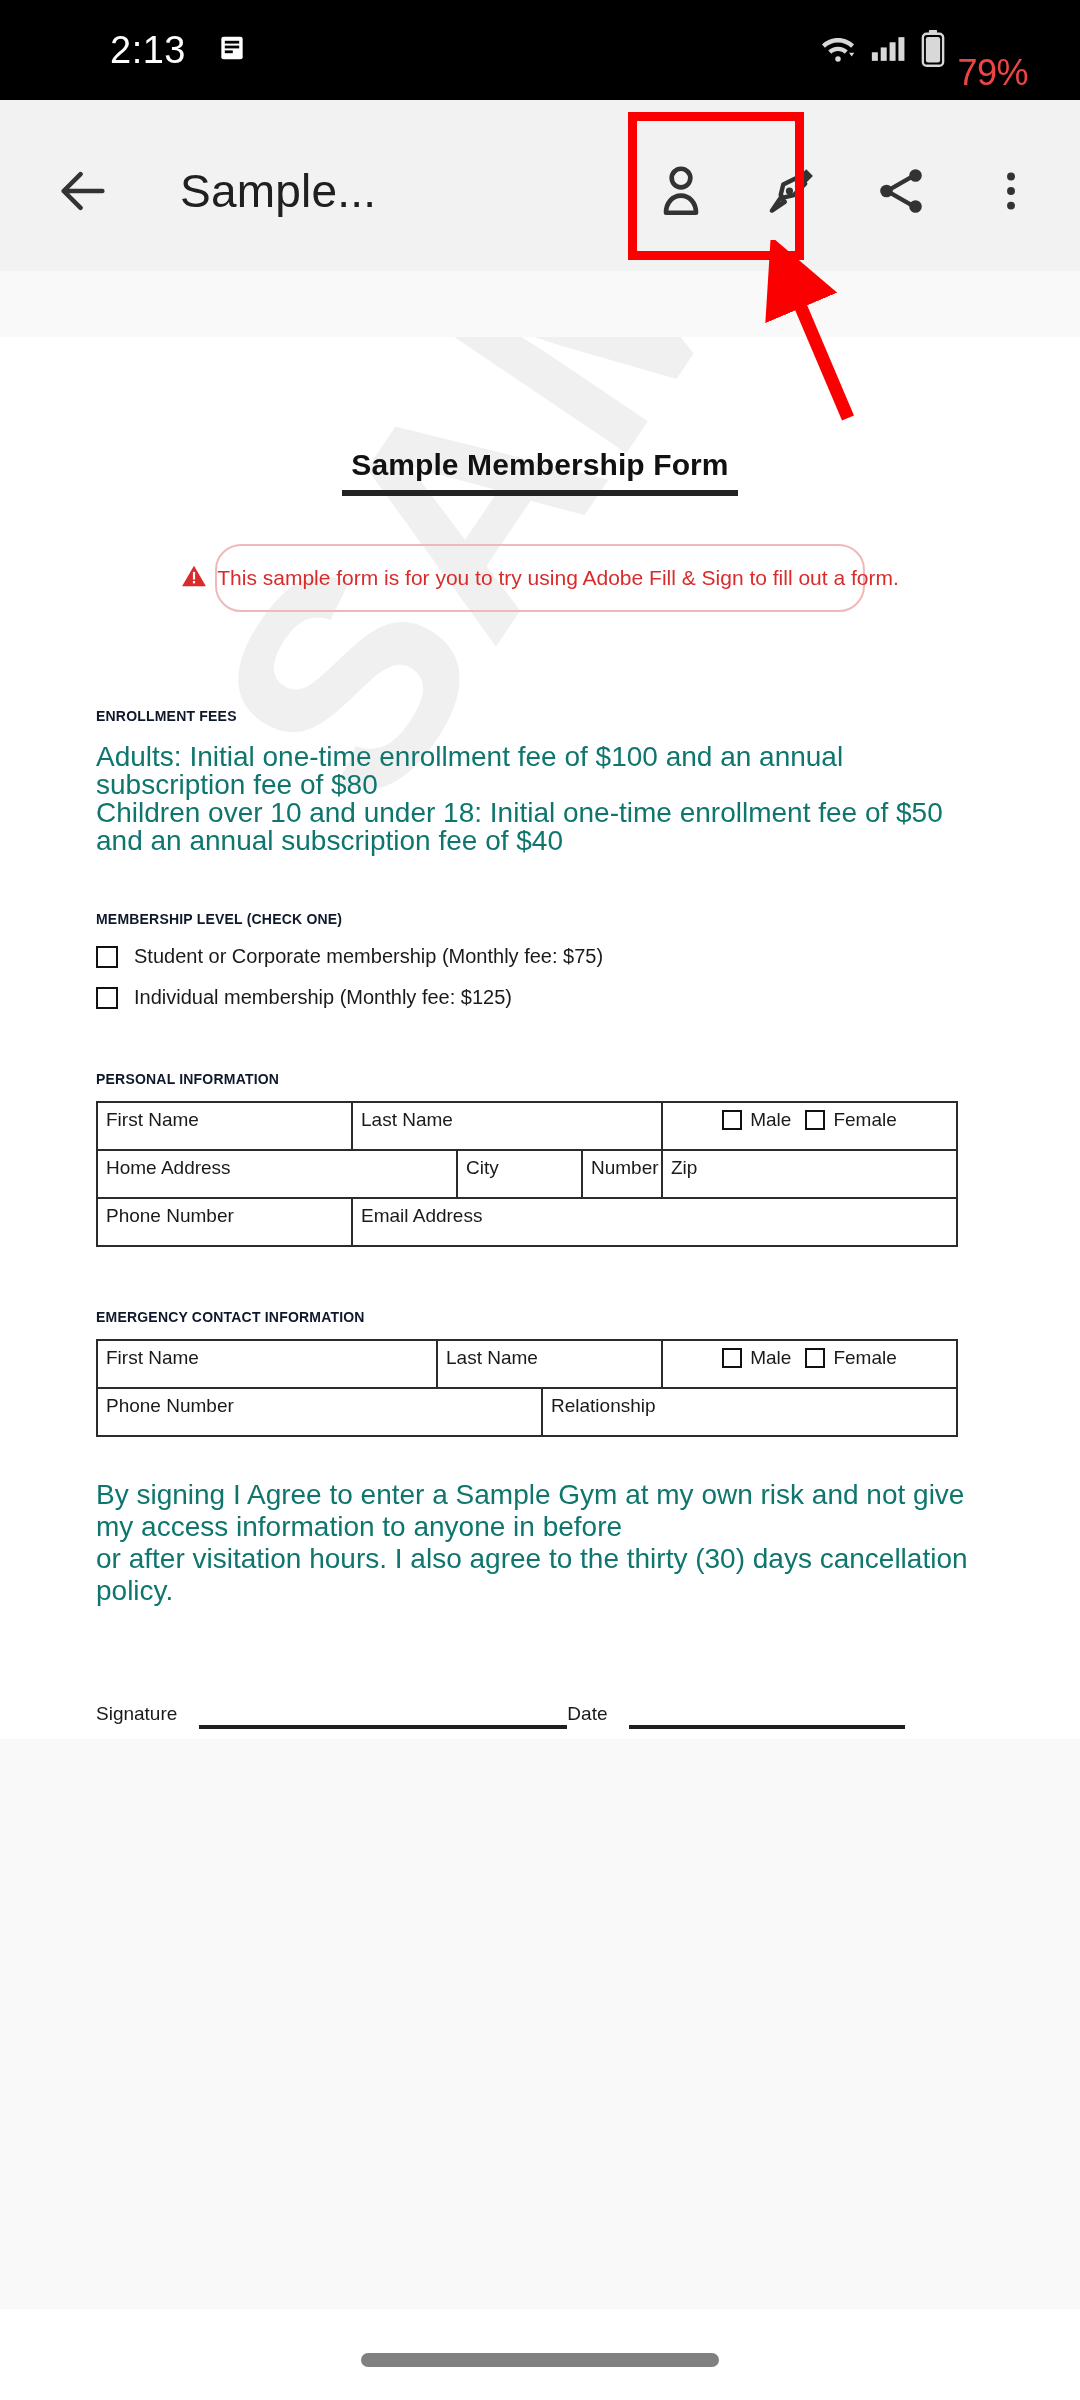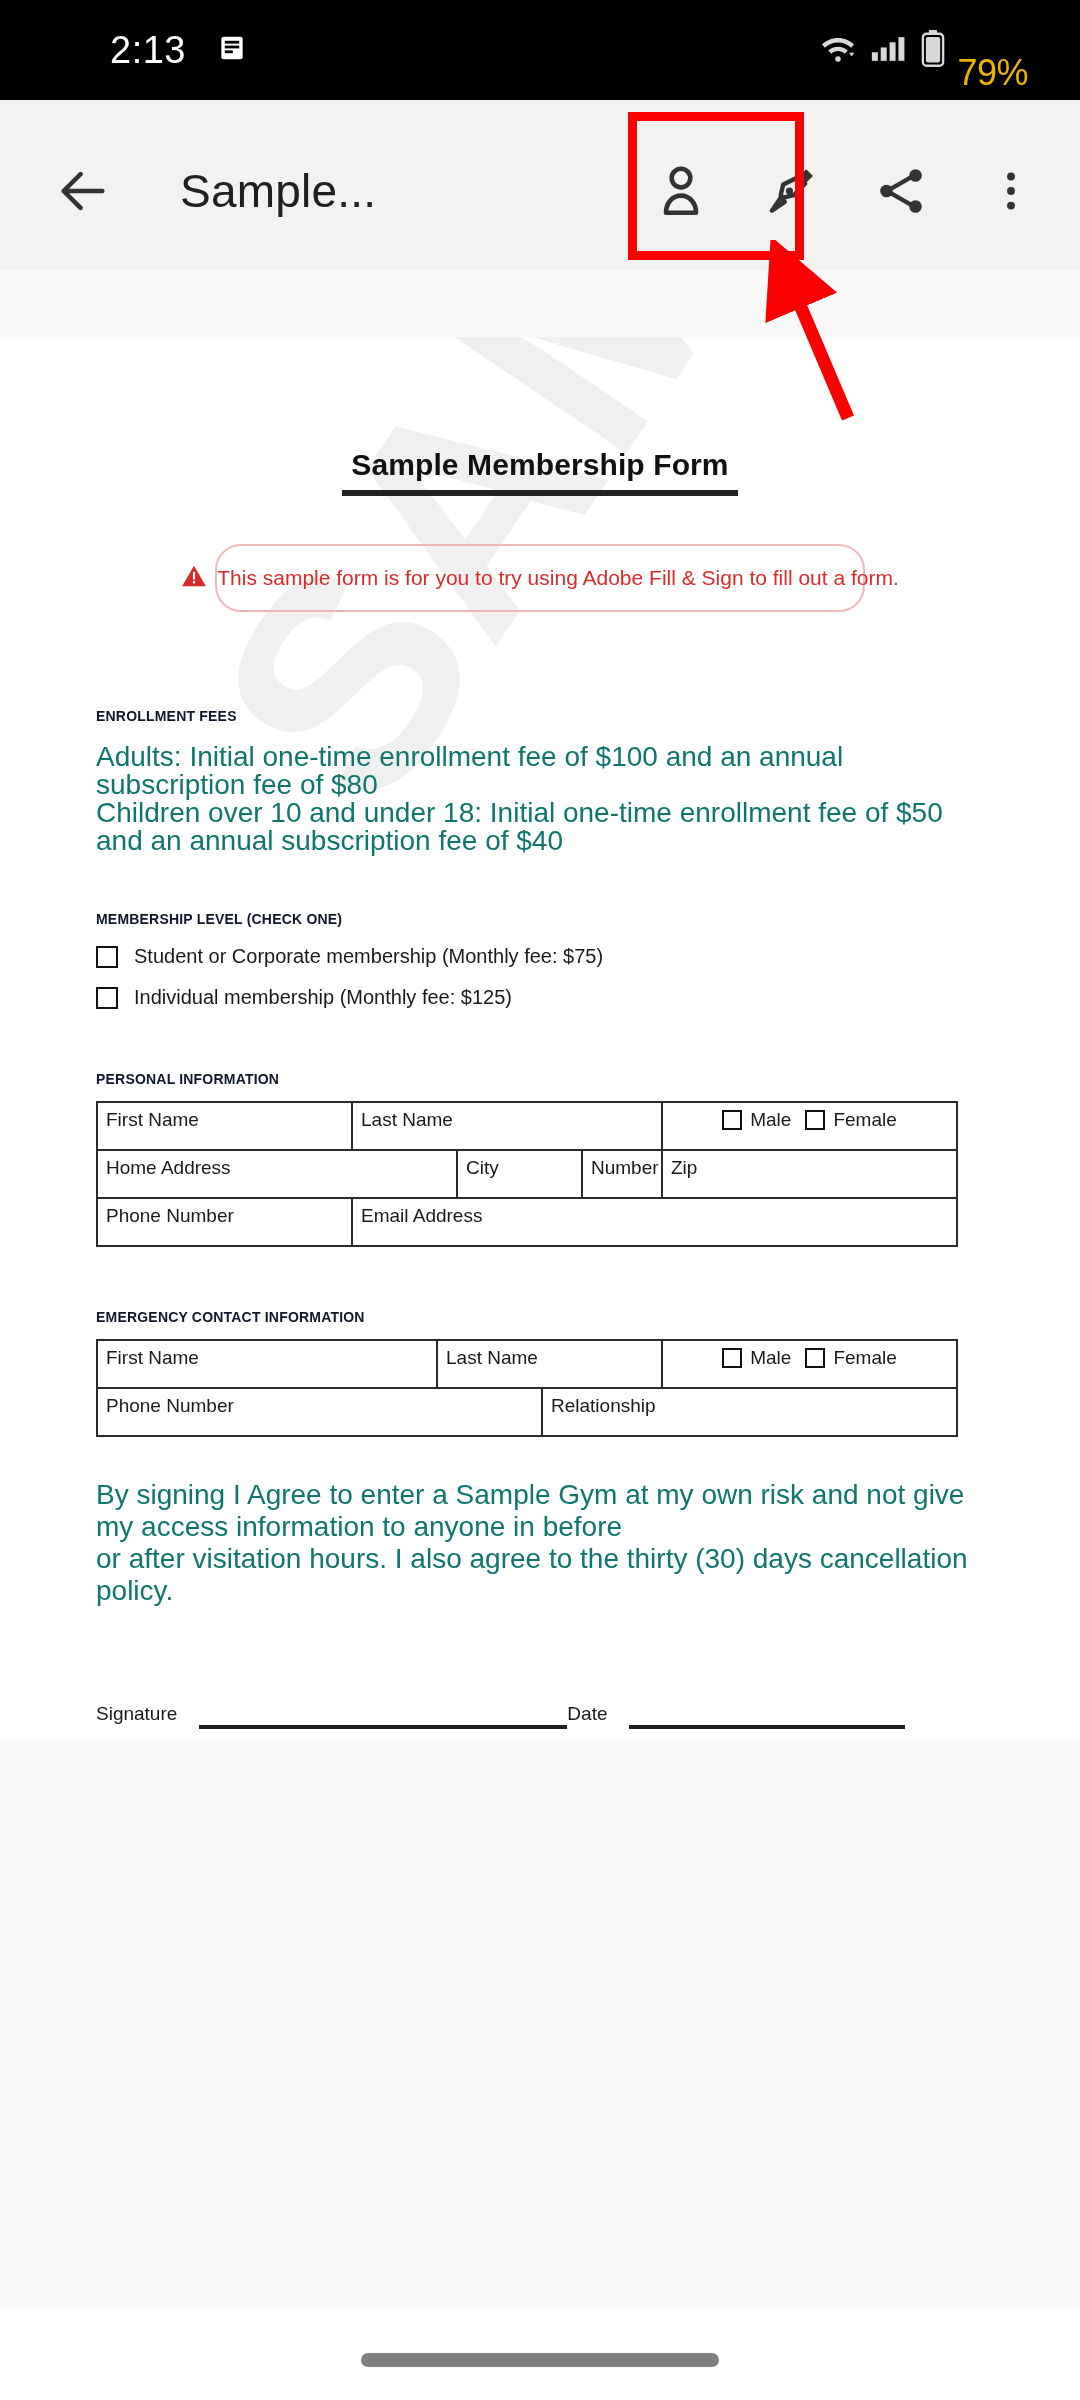--- a/index.html
+++ b/index.html
@@ -24,21 +24,21 @@
   }
   #clock {
     font-size: 38px; font-weight: 400; letter-spacing: .5px;
     color: #ffffff; line-height: 1;
   }
   #status-right {
     position: absolute; right: 52px;
     display: flex; align-items: center; gap: 11px;
   }
   #battery-pct {
-    font-size: 36px; color: #eab308; line-height: 1; letter-spacing: -.5px; margin-top: 46px;
+    font-size: 36px; color: #ef4444; line-height: 1; letter-spacing: -.5px; margin-top: 46px;
   }
 
   
   #app-bar {
     position: absolute; top: 100px; left: 0;
     width: 1080px; height: 182px;
     background: #f2f2f2;
     display: flex; align-items: center;
     border-bottom: 1px solid #e3e3e3;
   }

